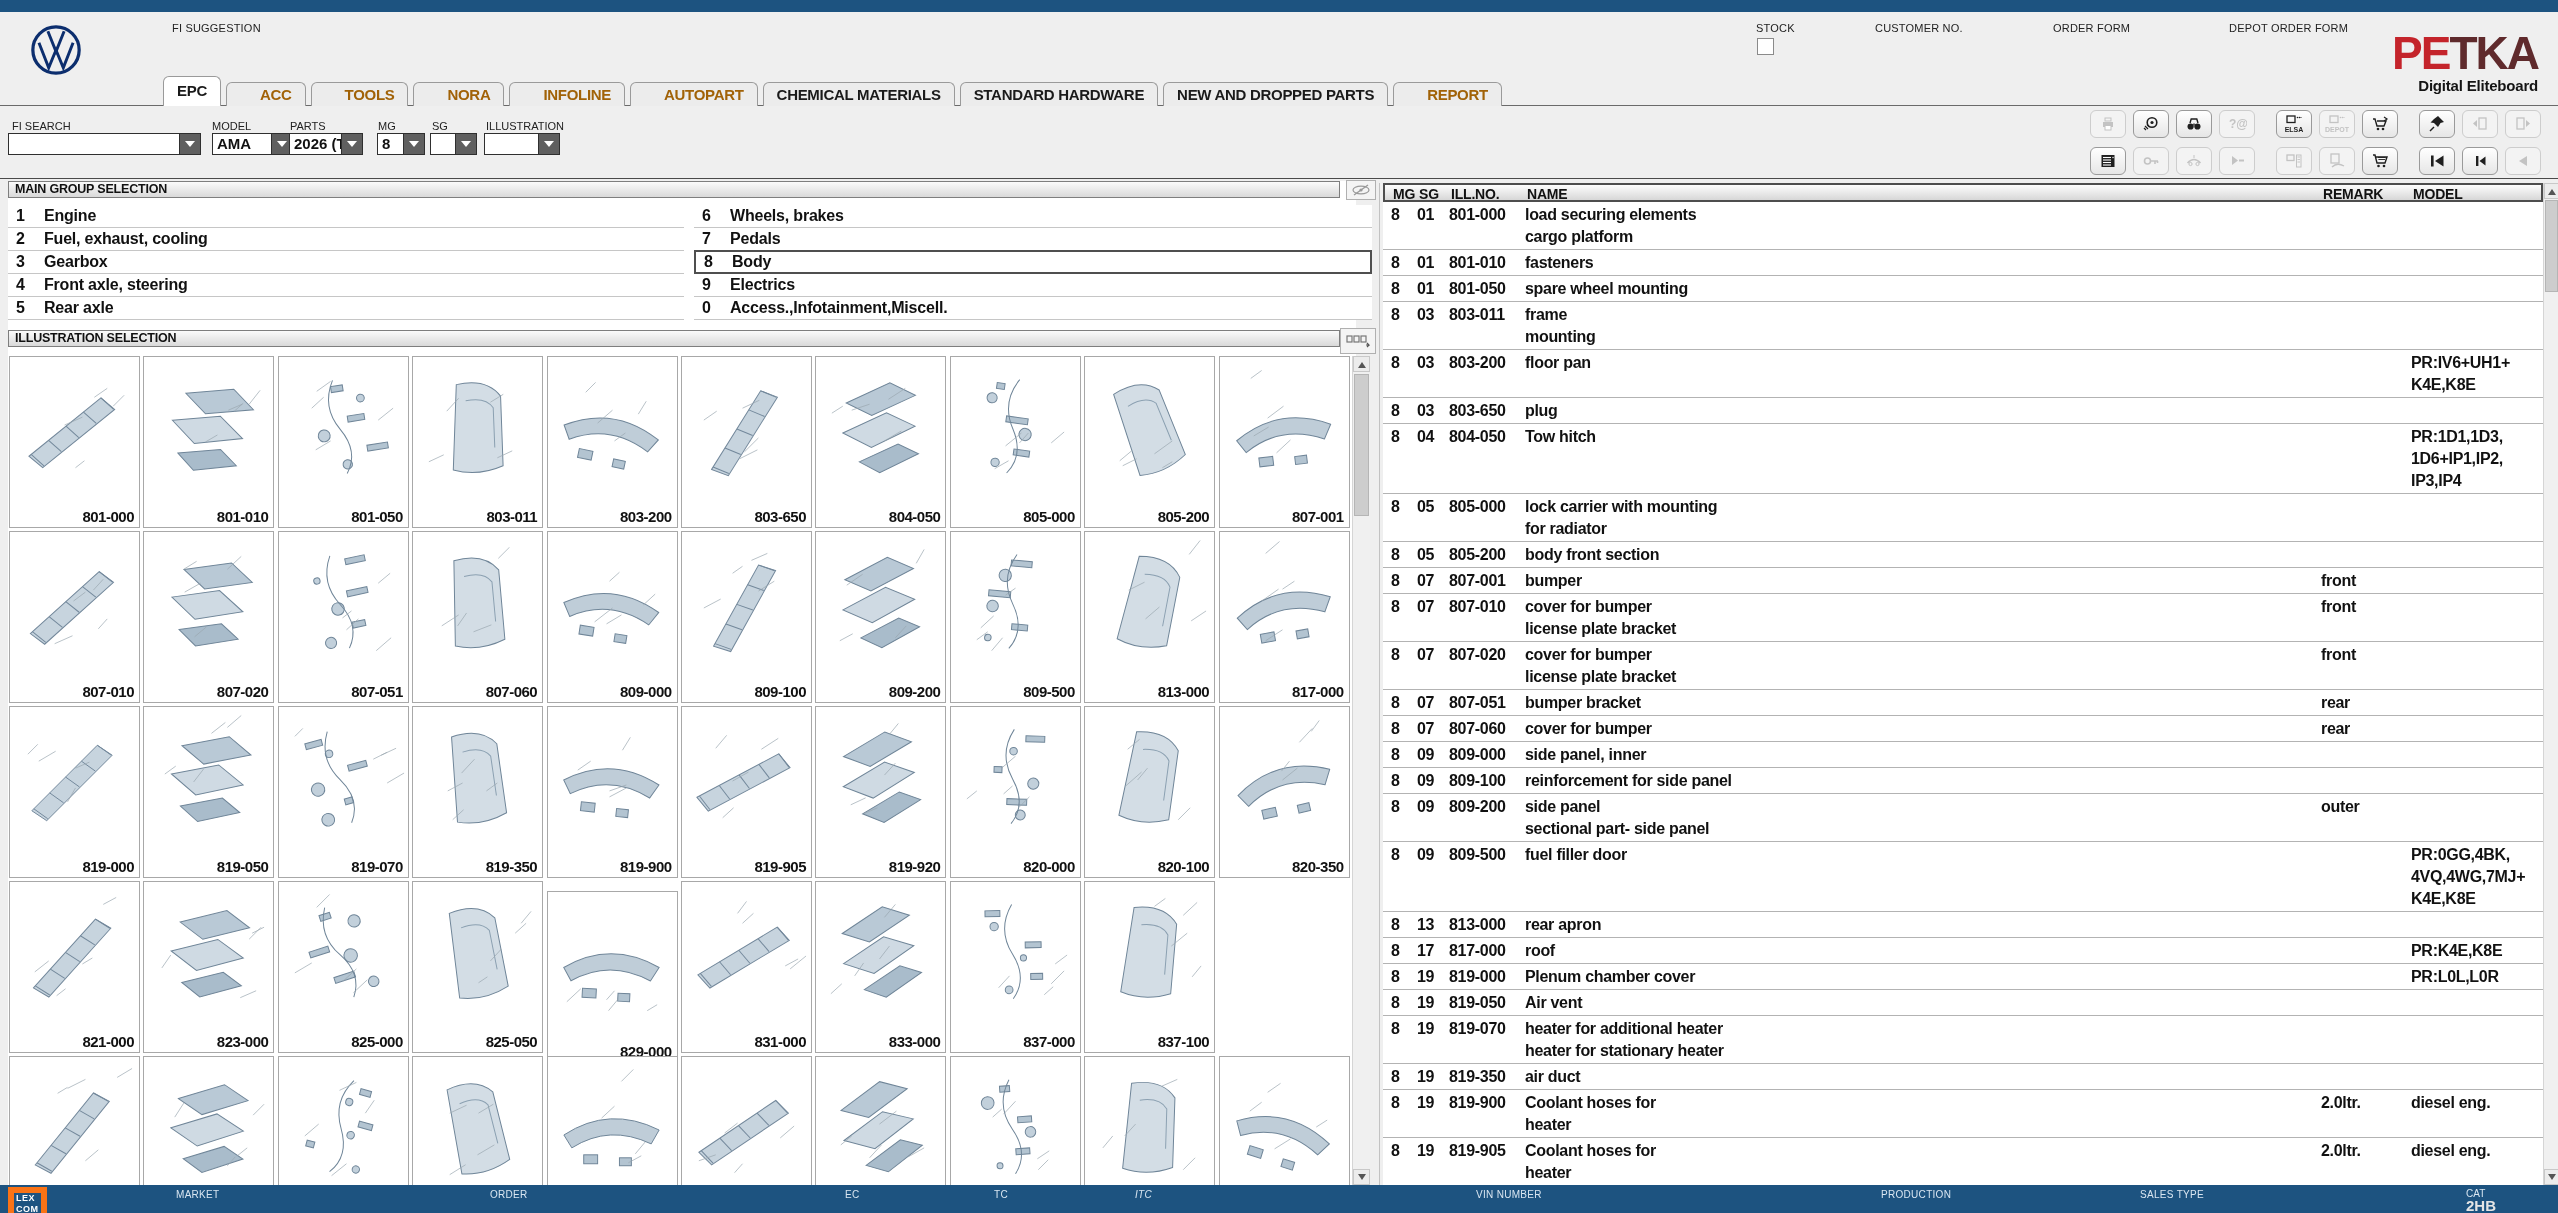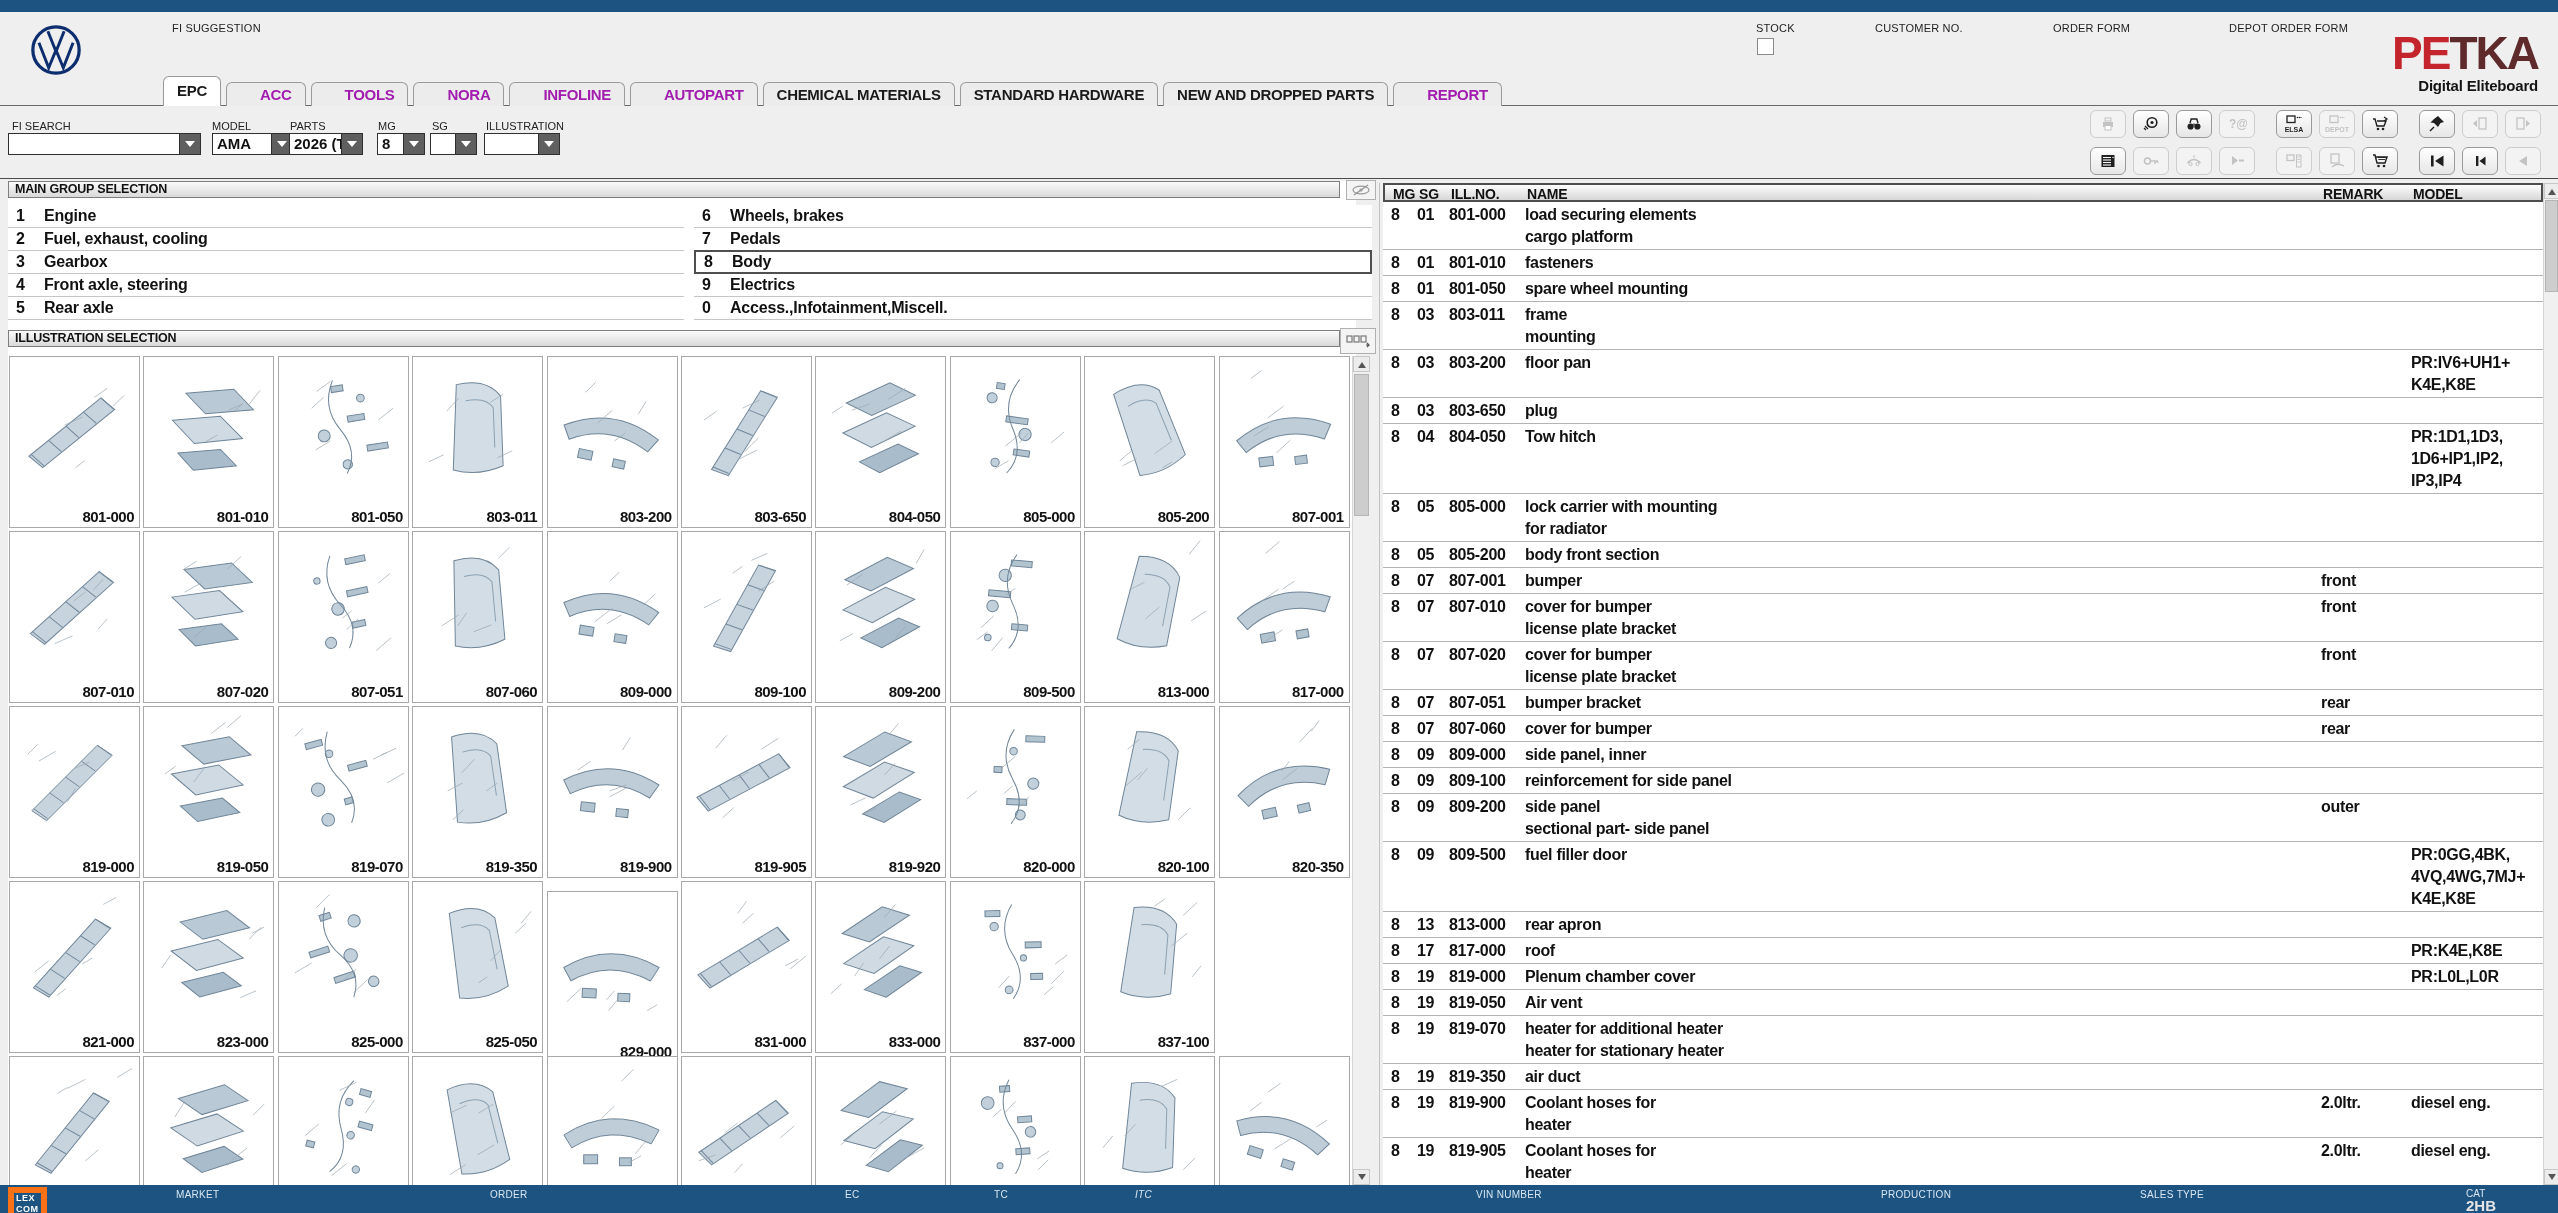--- a/index.html
+++ b/index.html
@@ -14,21 +14,21 @@
   .petka .word{font-size:46px;font-weight:800;letter-spacing:-2px;}
   .petka .p1{color:#c4242b;} .petka .p2{color:#5f2a2c;}
   .petka .sub{font-size:15px;font-weight:700;color:#141414;margin-top:2px;letter-spacing:-.2px;}
   
   .tab-underline{left:0;top:105px;width:2558px;height:1px;background:#6a6a6a;}
   .tab-bar{left:163px;top:77px;height:29px;display:flex;align-items:flex-end;z-index:2;}
   .tab{height:23px;line-height:23px;padding:0 13px;background:#ececec;border:1px solid #9a9a9a;
        border-bottom:none;border-radius:6px 6px 0 0;font-weight:700;font-size:15px;margin-right:5px;
        color:#1a1a1a;letter-spacing:-.3px;white-space:nowrap;}
   .tab.active{height:29px;line-height:27px;background:#fff;position:relative;z-index:3;}
-  .tab.disabled{color:#a21caf;padding-left:33px;}
+  .tab.disabled{color:#a16207;padding-left:33px;}
   
   .flabel{top:120px;font-size:11px;color:#222;white-space:nowrap;}
   .combo{top:133px;height:22px;background:#fff;border:1px solid #2f2f2f;display:flex;box-sizing:border-box;}
   .combo .val{flex:1;font-weight:700;font-size:15px;line-height:20px;padding:0 4px;overflow:hidden;white-space:nowrap;}
   .combo .btn{width:20px;background:#5f5f5f;border-left:1px solid #2f2f2f;display:flex;align-items:center;justify-content:center;}
   .tri-down{width:0;height:0;border:5px solid transparent;border-top:6px solid #fff;margin-top:5px;}
   
   .toolbar{left:2090px;top:110px;}
   .tbrow{display:flex;margin-bottom:9px;}
   .tbtn{width:36px;height:28px;margin-right:7px;border:1px solid #9a9a9a;border-radius:6px;

